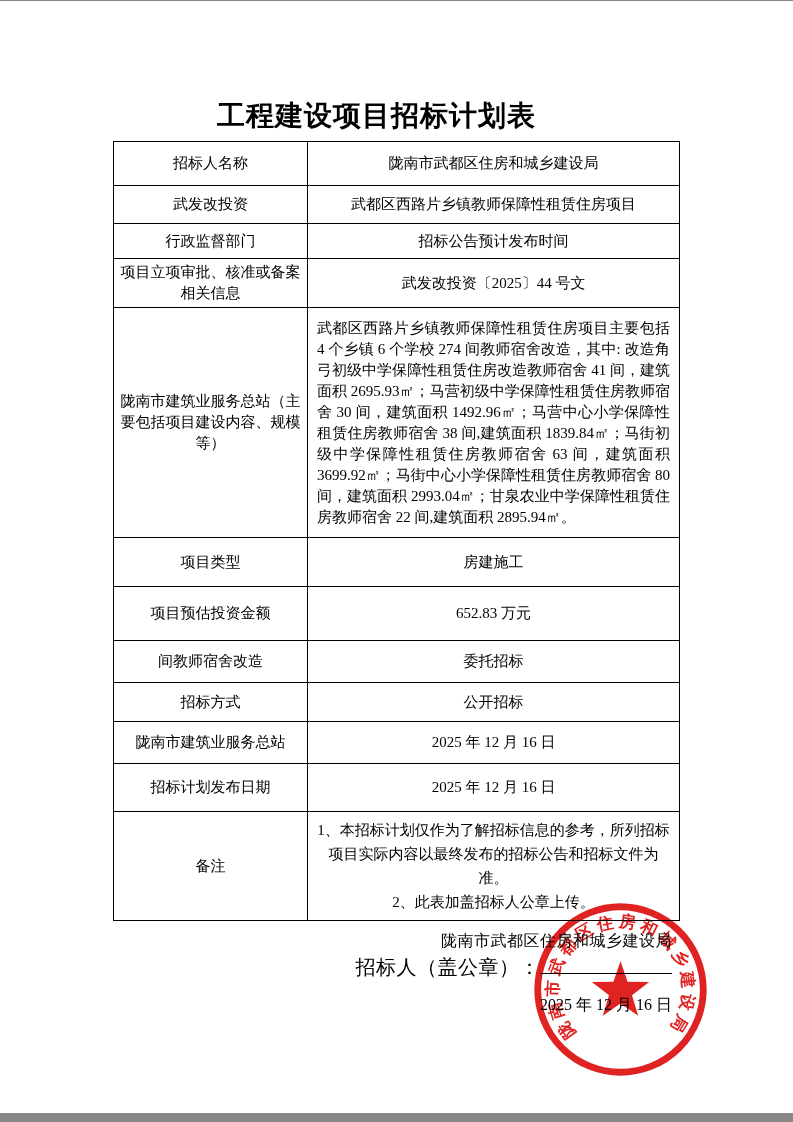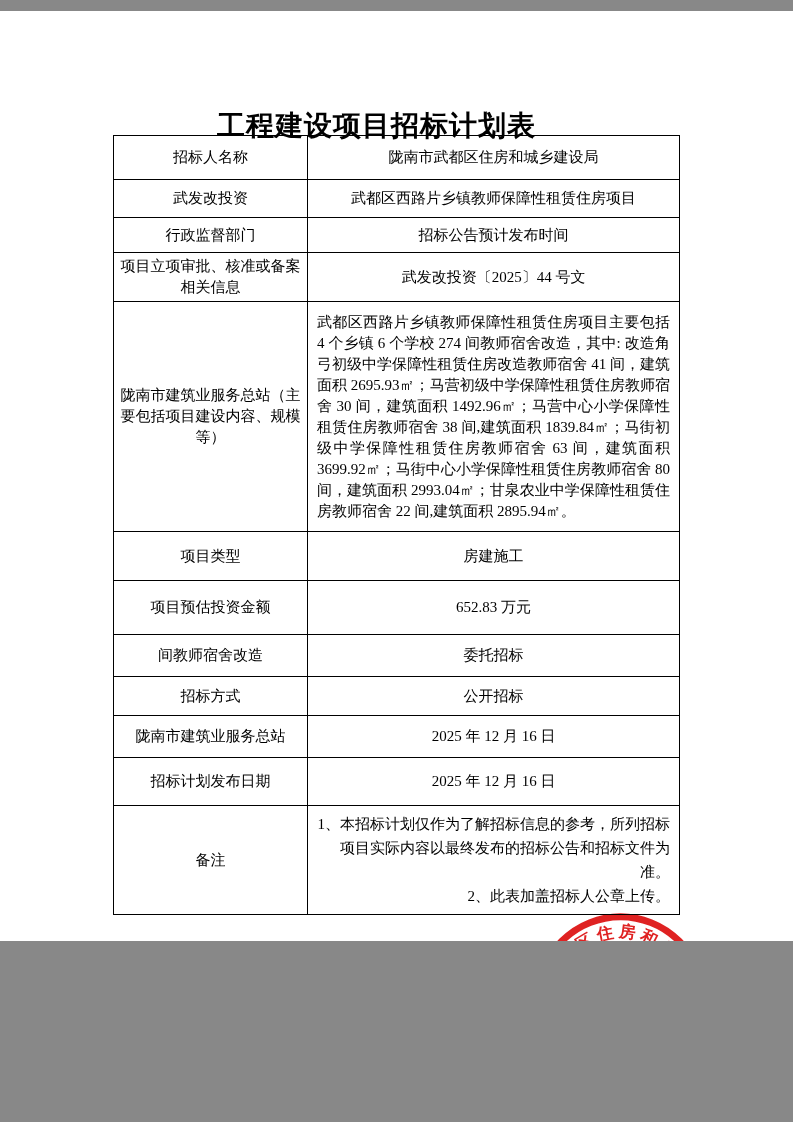--- a/index.html
+++ b/index.html
@@ -1,41 +1,41 @@
 <!DOCTYPE html>
 <html><head>
 <meta charset="utf-8">
 <style>
   * { box-sizing: border-box; }
   html, body { margin: 0; padding: 0; background: #888; }
   .page {
     position: relative;
     width: 793px;
-    height: 930px;
-    margin: 11px auto;
+    height: 1112px;
+    margin: 1px auto;
     background: #ffffff;
     color: #000;
     font-family: "Liberation Serif", "DejaVu Serif", serif;
     overflow: hidden;
   }
   .doc-title {
     position: absolute;
     top: 96px;
     left: 93px;
     width: 567px;
     margin: 0;
     text-align: center;
     font-size: 28px;
     font-weight: bold;
     letter-spacing: 1px;
     font-family: "Liberation Sans", "DejaVu Sans", sans-serif;
   }
   table.plan-table {
     position: absolute;
-    top: 124px;
+    top: 140px;
     left: 113px;
     width: 567px;
     border-collapse: collapse;
     table-layout: fixed;
     border-radius: 16px;
   }
   .plan-table td {
     border: 1px solid #000;
     font-size: 15px;
     line-height: 21px;
@@ -48,21 +48,21 @@
   }
   .plan-table td.value {
     text-align: center;
   }
   .plan-table td.value.long {
     text-align: justify;
     text-justify: inter-ideograph;
     padding: 5px 9px;
   }
   .plan-table td.value.notes {
-    text-align: right;
+    text-align: center;
     white-space: pre-line;
     padding: 6px 9px;
     line-height: 24px;
   }
   tr.r1  { height: 44px; }
   tr.r2  { height: 38px; }
   tr.r3  { height: 35px; }
   tr.r4  { height: 47px; }
   tr.r5  { height: 230px; }
   tr.r6  { height: 49px; }

